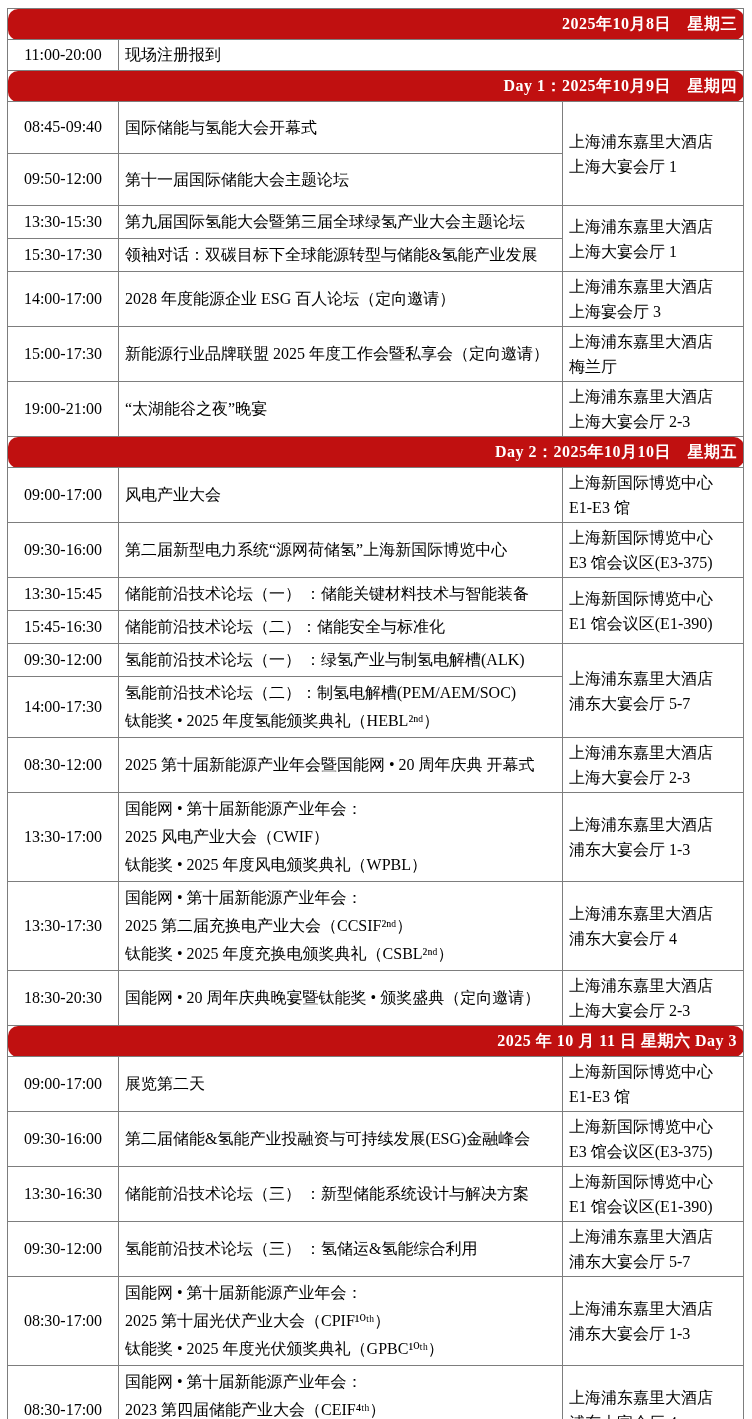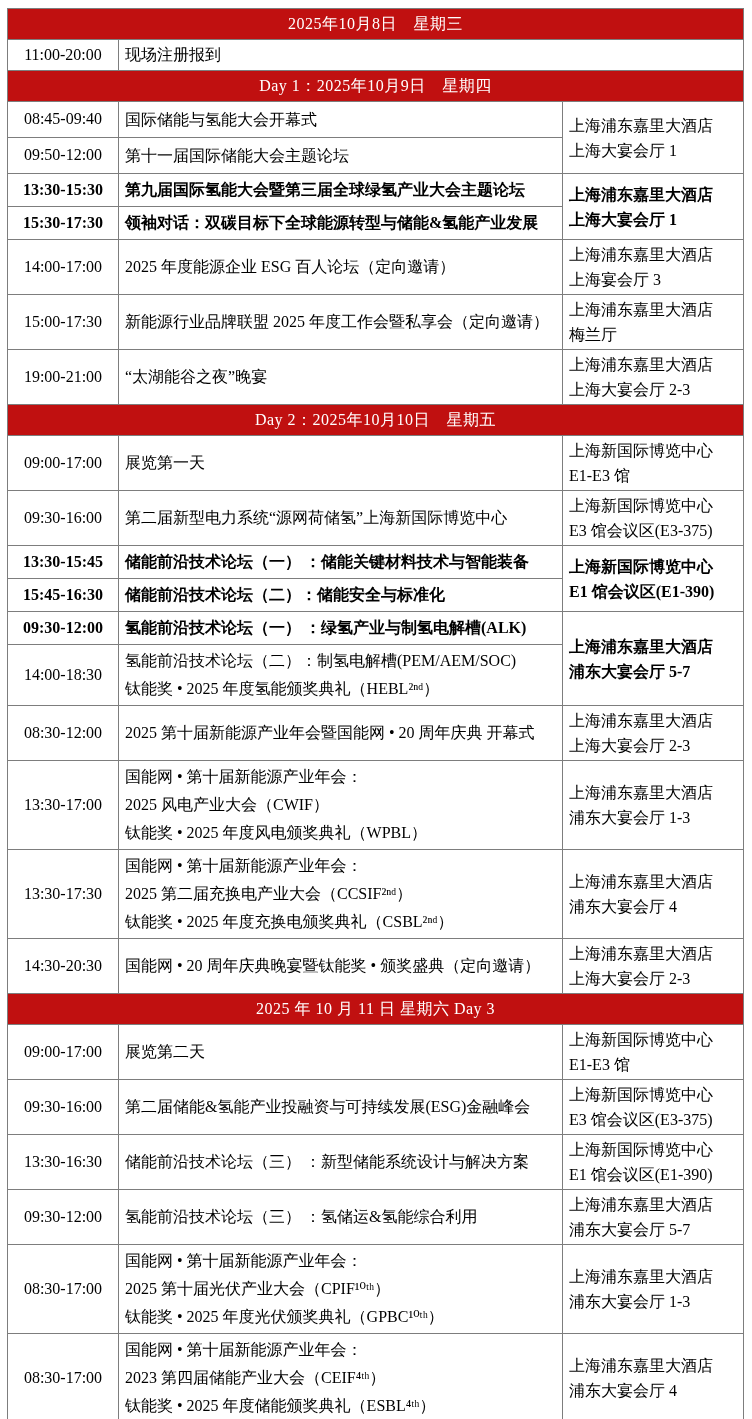--- a/index.html
+++ b/index.html
@@ -18,33 +18,34 @@
     border-collapse:collapse;table-layout:fixed;width:736px;background:var(--row-bg);
   }
   table.schedule td{
     border:1px solid var(--border);
     font-size:16px;line-height:1.55;
     padding:2px 6px;vertical-align:middle;
     overflow:hidden;
   }
   td.day-header{
     background:var(--header-bg);color:var(--header-text);
-    text-align:center;font-weight:normal;font-size:17px;
+    text-align:right;font-weight:bold;font-size:17px;
     letter-spacing:0.5px;
+    border-radius:10px;
   }
   td.time-cell{text-align:center;white-space:nowrap;font-size:16px;padding:2px 2px;}
   td.event-cell{text-align:left;padding-left:12px;padding-right:8px;}
   td.event-cell .event-line{line-height:26px;}
   td.event-cell.multi .event-line{line-height:28px;}
   td.location-cell{text-align:left;font-size:15.5px;padding:2px 3px;}
   td.location-cell .loc-line{line-height:25px;}
   tr.h-hdr{height:31px;}
   tr.h-reg{height:30px;}
-  tr.h-36{height:36px;}
-  tr.h-33{height:33px;font-weight:bold;}
+  tr.h-36{height:52px;}
+  tr.h-33{height:33px;}
   tr.h-50{height:50px;}
   tr.h-52{height:52px;}
   tr.h-78{height:78px;}
 </style>
 </head>
 <body>
 
 <div class="page">
 <table class="schedule">
   <colgroup>
@@ -95,21 +96,21 @@
     </tr>
     <tr class="h-33">
       <td class="time-cell">15:30-17:30</td>
       <td class="event-cell">
         <div class="event-line">领袖对话：双碳目标下全球能源转型与储能&amp;氢能产业发展</div>
       </td>
     </tr>
     <tr class="h-50">
       <td class="time-cell">14:00-17:00</td>
       <td class="event-cell">
-        <div class="event-line">2025 年度能源企业 ESG 百人论坛（定向邀请）</div>
+        <div class="event-line">2028 年度能源企业 ESG 百人论坛（定向邀请）</div>
       </td>
       <td class="location-cell">
         <div class="loc-line">上海浦东嘉里大酒店</div>
         <div class="loc-line">上海宴会厅 3</div>
       </td>
     </tr>
     <tr class="h-50">
       <td class="time-cell">15:00-17:30</td>
       <td class="event-cell">
         <div class="event-line">新能源行业品牌联盟 2025 年度工作会暨私享会（定向邀请）</div>
@@ -129,21 +130,21 @@
         <div class="loc-line">上海大宴会厅 2-3</div>
       </td>
     </tr>
 
     <tr class="h-hdr">
       <td class="day-header" colspan="3">Day 2：2025年10月10日　星期五</td>
     </tr>
     <tr class="h-50">
       <td class="time-cell">09:00-17:00</td>
       <td class="event-cell">
-        <div class="event-line">展览第一天</div>
+        <div class="event-line">风电产业大会</div>
       </td>
       <td class="location-cell">
         <div class="loc-line">上海新国际博览中心</div>
         <div class="loc-line">E1-E3 馆</div>
       </td>
     </tr>
     <tr class="h-52">
       <td class="time-cell">09:30-16:00</td>
       <td class="event-cell">
         <div class="event-line">第二届新型电力系统“源网荷储氢”上海新国际博览中心</div>
@@ -173,21 +174,21 @@
       <td class="time-cell">09:30-12:00</td>
       <td class="event-cell">
         <div class="event-line">氢能前沿技术论坛（一） ：绿氢产业与制氢电解槽(ALK)</div>
       </td>
       <td class="location-cell" rowspan="2">
         <div class="loc-line">上海浦东嘉里大酒店</div>
         <div class="loc-line">浦东大宴会厅 5-7</div>
       </td>
     </tr>
     <tr class="h-52">
-      <td class="time-cell">14:00-18:30</td>
+      <td class="time-cell">14:00-17:30</td>
       <td class="event-cell multi">
         <div class="event-line">氢能前沿技术论坛（二）：制氢电解槽(PEM/AEM/SOC)</div>
         <div class="event-line">钛能奖 • 2025 年度氢能颁奖典礼（HEBL²ⁿᵈ）</div>
       </td>
     </tr>
     <tr class="h-50">
       <td class="time-cell">08:30-12:00</td>
       <td class="event-cell">
         <div class="event-line">2025 第十届新能源产业年会暨国能网 • 20 周年庆典 开幕式</div>
       </td>
@@ -214,21 +215,21 @@
         <div class="event-line">国能网 • 第十届新能源产业年会：</div>
         <div class="event-line">2025 第二届充换电产业大会（CCSIF²ⁿᵈ）</div>
         <div class="event-line">钛能奖 • 2025 年度充换电颁奖典礼（CSBL²ⁿᵈ）</div>
       </td>
       <td class="location-cell">
         <div class="loc-line">上海浦东嘉里大酒店</div>
         <div class="loc-line">浦东大宴会厅 4</div>
       </td>
     </tr>
     <tr class="h-50">
-      <td class="time-cell">14:30-20:30</td>
+      <td class="time-cell">18:30-20:30</td>
       <td class="event-cell">
         <div class="event-line">国能网 • 20 周年庆典晚宴暨钛能奖 • 颁奖盛典（定向邀请）</div>
       </td>
       <td class="location-cell">
         <div class="loc-line">上海浦东嘉里大酒店</div>
         <div class="loc-line">上海大宴会厅 2-3</div>
       </td>
     </tr>
 
     <tr class="h-hdr">

